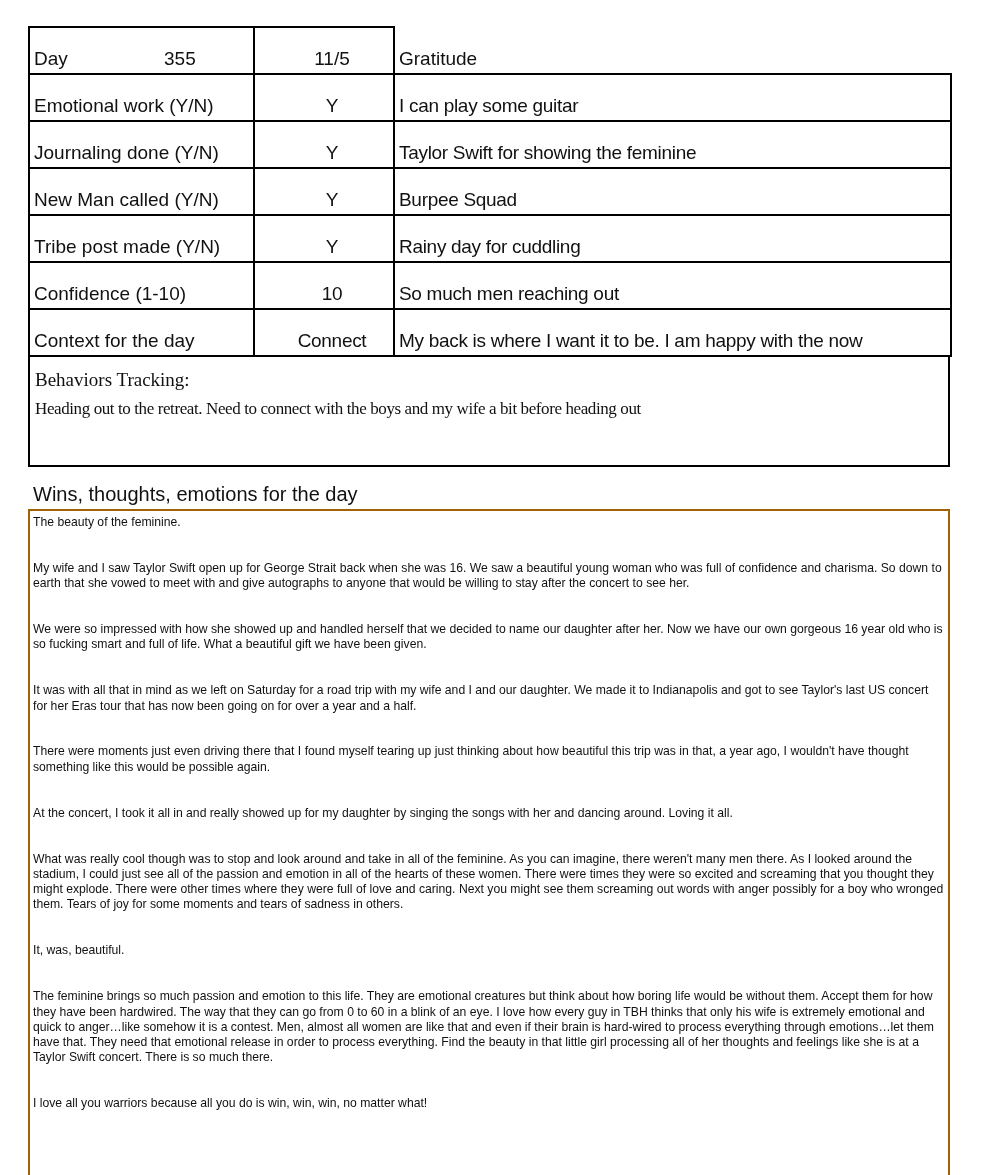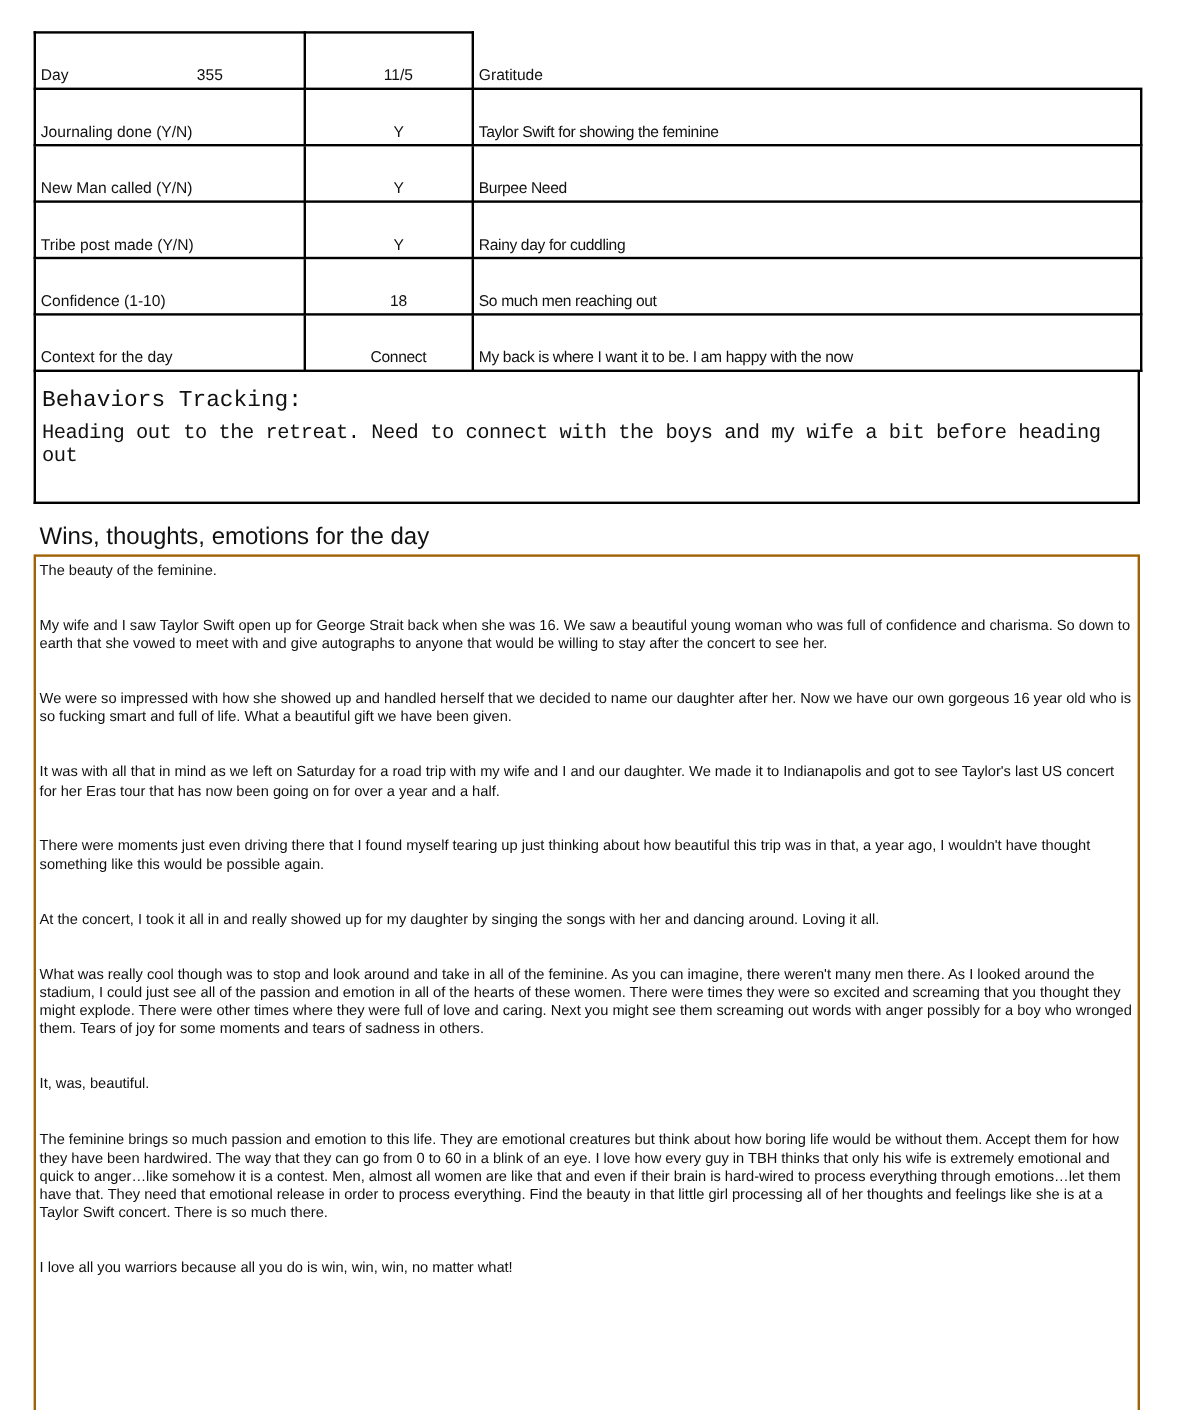--- a/index.html
+++ b/index.html
@@ -1,31 +1,31 @@
 <!DOCTYPE html>
 <html><head>
 <meta charset="utf-8">
 <style>
   html, body { margin: 0; padding: 0; background: #ffffff; }
   body { width: 986px; height: 1175px; position: relative; color: #111; overflow: hidden; }
   .sheet { position: absolute; left: 28px; top: 26px; width: 922px; }
 
   .tracker { border-collapse: collapse; table-layout: fixed; width: 922px; font-family: "Liberation Sans", sans-serif; }
-  .tracker td { border: 2px solid #000; padding: 0 4px; height: 42px; vertical-align: bottom; padding-bottom: 3px; font-size: 13px; white-space: nowrap; overflow: hidden; }
+  .tracker td { border: 2px solid #000; padding: 0 4px; height: 42px; vertical-align: bottom; padding-bottom: 3px; font-size: 19px; white-space: nowrap; overflow: hidden; }
   .tracker col.c1 { width: 225px; }
   .tracker col.c2 { width: 140px; }
   .tracker col.c3 { width: 557px; }
   .tracker td.val { text-align: center; padding-left: 20px; }
   .tracker tr.head td { height: 42px; }
   .tracker tr.head td.grat-head { border-top: none; border-right: none; }
   .day-label { display: inline-block; width: 130px; }
   .day-num { display: inline-block; }
   .cond { font-family: "Liberation Sans Narrow", "Liberation Sans", sans-serif; letter-spacing: -0.3px; transform-origin: left; }
 
-  .behaviors { border: 2px solid #000; border-top: none; height: 110px; padding: 12px 5px 0 5px; box-sizing: border-box; font-family: Liberation Mono, monospace; }
+  .behaviors { border: 2px solid #000; border-top: none; height: 110px; padding: 12px 5px 0 5px; box-sizing: border-box; font-family: Liberation Serif, serif; }
   .behaviors .b-title { font-size: 19px; margin-bottom: 8px; }
   .behaviors .b-text { font-size: 17px; letter-spacing: -0.4px; }
 
   .wins-title { font-family: "Liberation Sans", sans-serif; font-size: 20px; padding: 16px 5px 2px 5px; height: 24px; }
   .wins-box { border: 2px solid #a16207; height: 821px; box-sizing: border-box; padding: 4px 4px 0 3px; font-family: "Liberation Sans", sans-serif; font-size: 12.2px; line-height: 15.3px; }
   .wins-box p { margin: 0 0 30.6px 0; }
   .wins-box p:first-child { margin-bottom: 30.6px; }
 </style>
 </head>
 <body>
@@ -39,37 +39,42 @@
       </colgroup>
     <tbody>
         <tr class="head">
       <td>
         <span class="day-label">Day</span><span class="day-num">355</span>
       </td>
       <td class="val">11/5</td>
       <td class="grat-head">Gratitude</td>
     </tr>
     <tr>
+      <td>Emotional work  (Y/N)</td>
+      <td class="val cond">Y</td>
+      <td class="cond">I can play some guitar</td>
+    </tr>
+    <tr>
       <td>Journaling done (Y/N)</td>
       <td class="val cond">Y</td>
       <td class="cond">Taylor Swift for showing the feminine</td>
     </tr>
     <tr>
       <td>New Man called (Y/N)</td>
       <td class="val cond">Y</td>
-      <td class="cond">Burpee Need</td>
+      <td class="cond">Burpee Squad</td>
     </tr>
     <tr>
       <td>Tribe post made (Y/N)</td>
       <td class="val cond">Y</td>
       <td class="cond">Rainy day for cuddling</td>
     </tr>
     <tr>
       <td>Confidence (1-10)</td>
-      <td class="val cond">18</td>
+      <td class="val cond">10</td>
       <td class="cond">So much men reaching out</td>
     </tr>
     <tr>
       <td>Context for the day</td>
       <td class="val cond">Connect</td>
       <td class="cond">My back is where I want it to be.  I am happy with the now</td>
     </tr>
   </tbody>
     </table>
 

